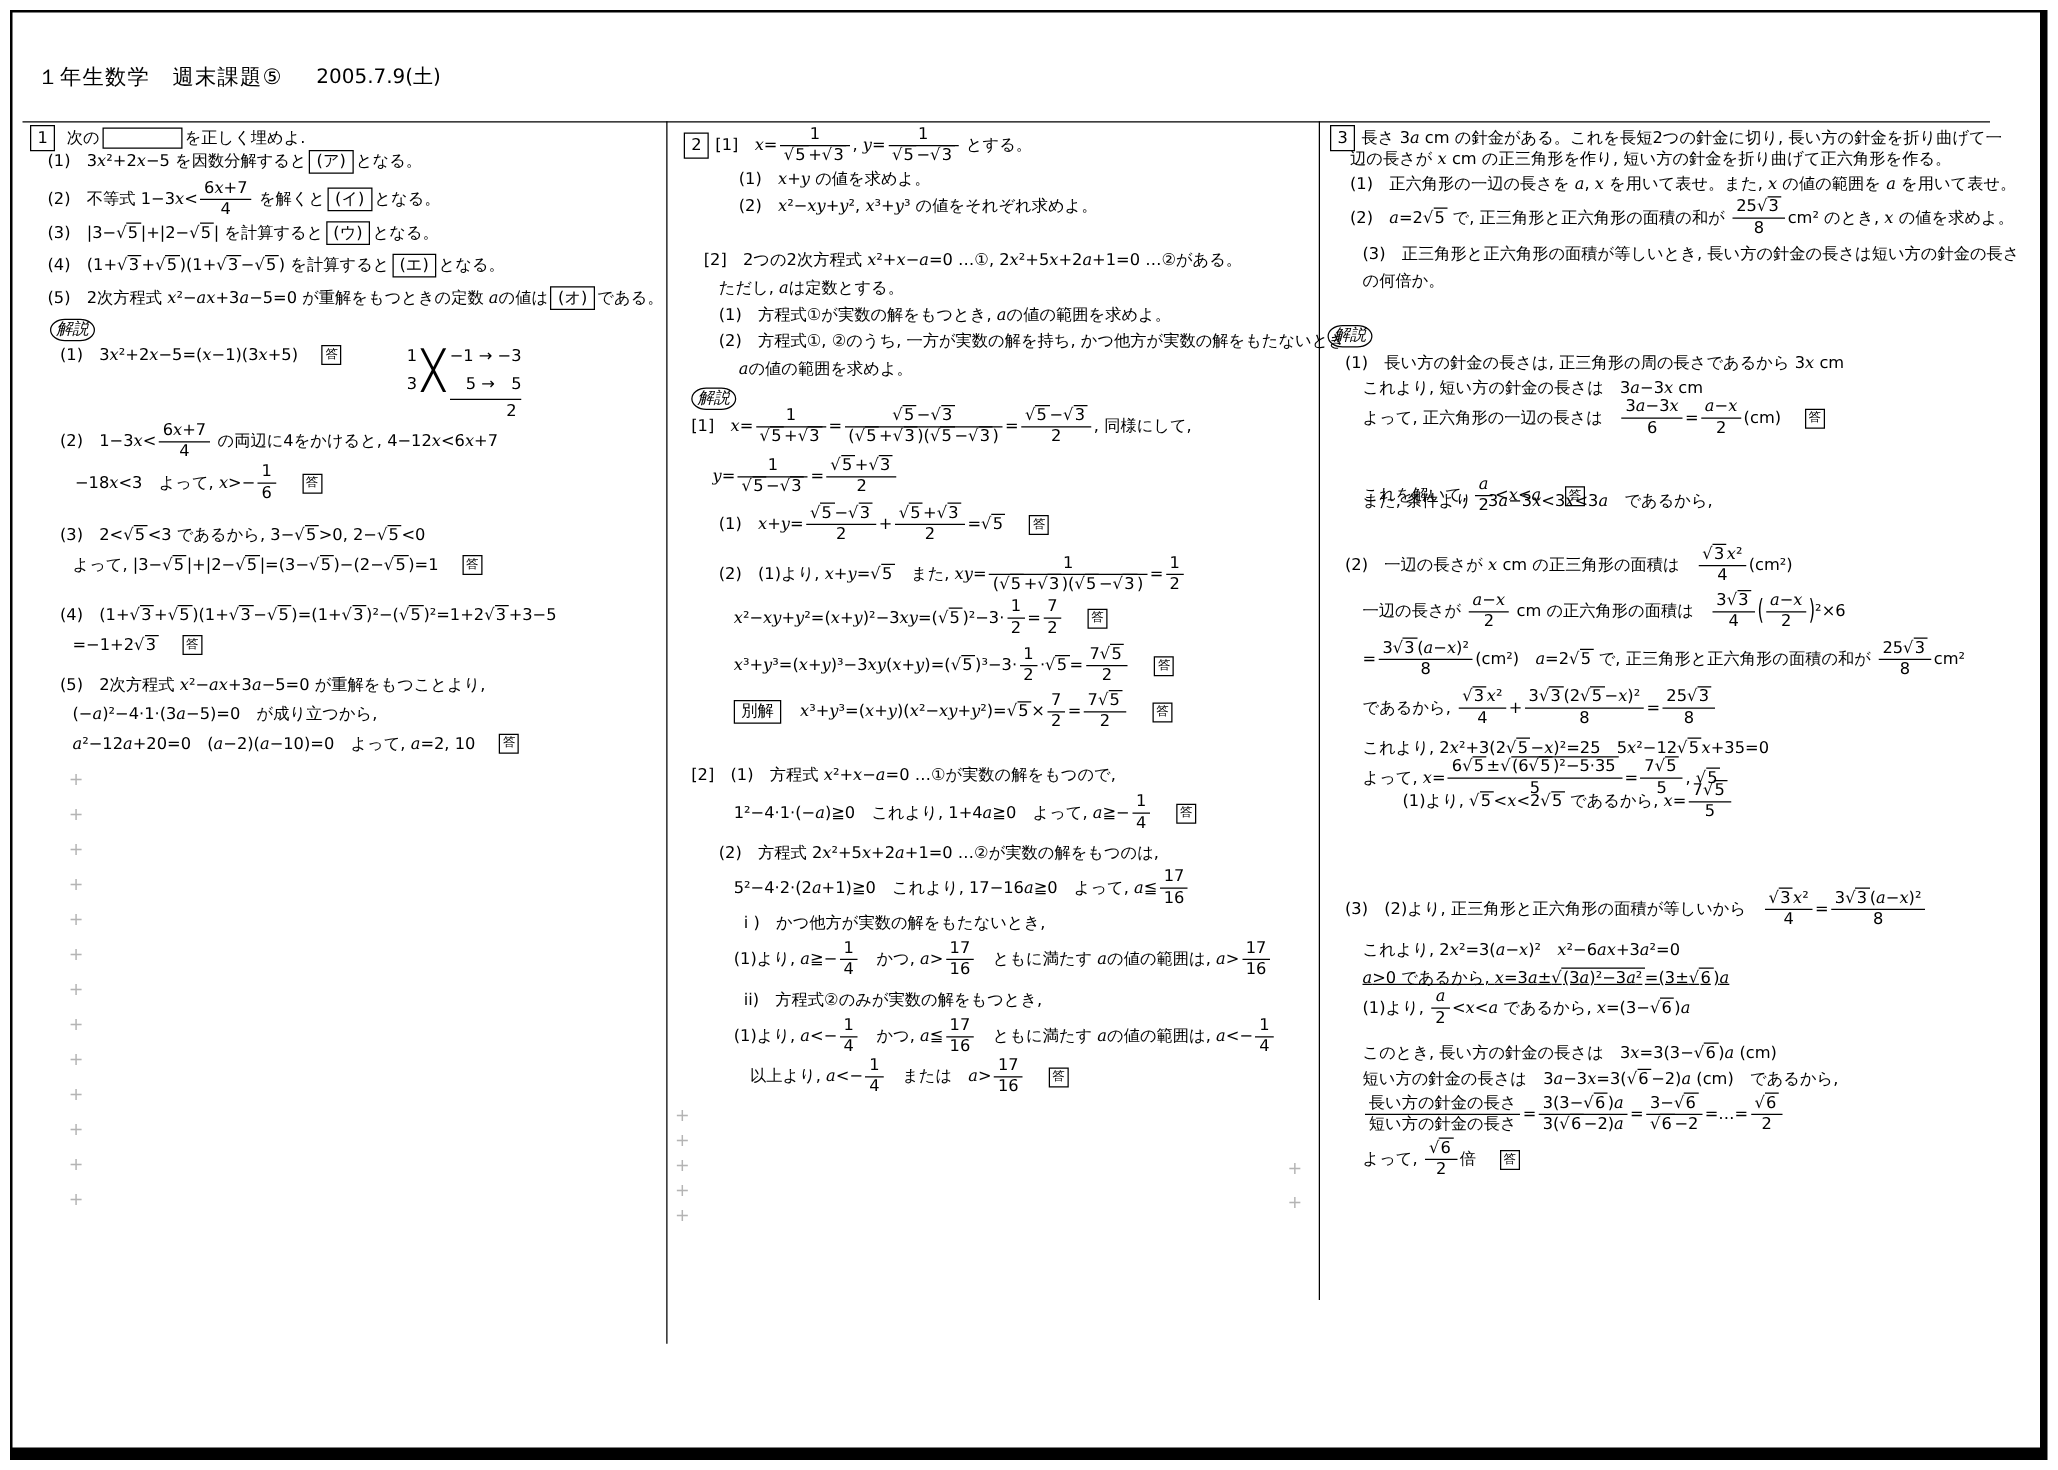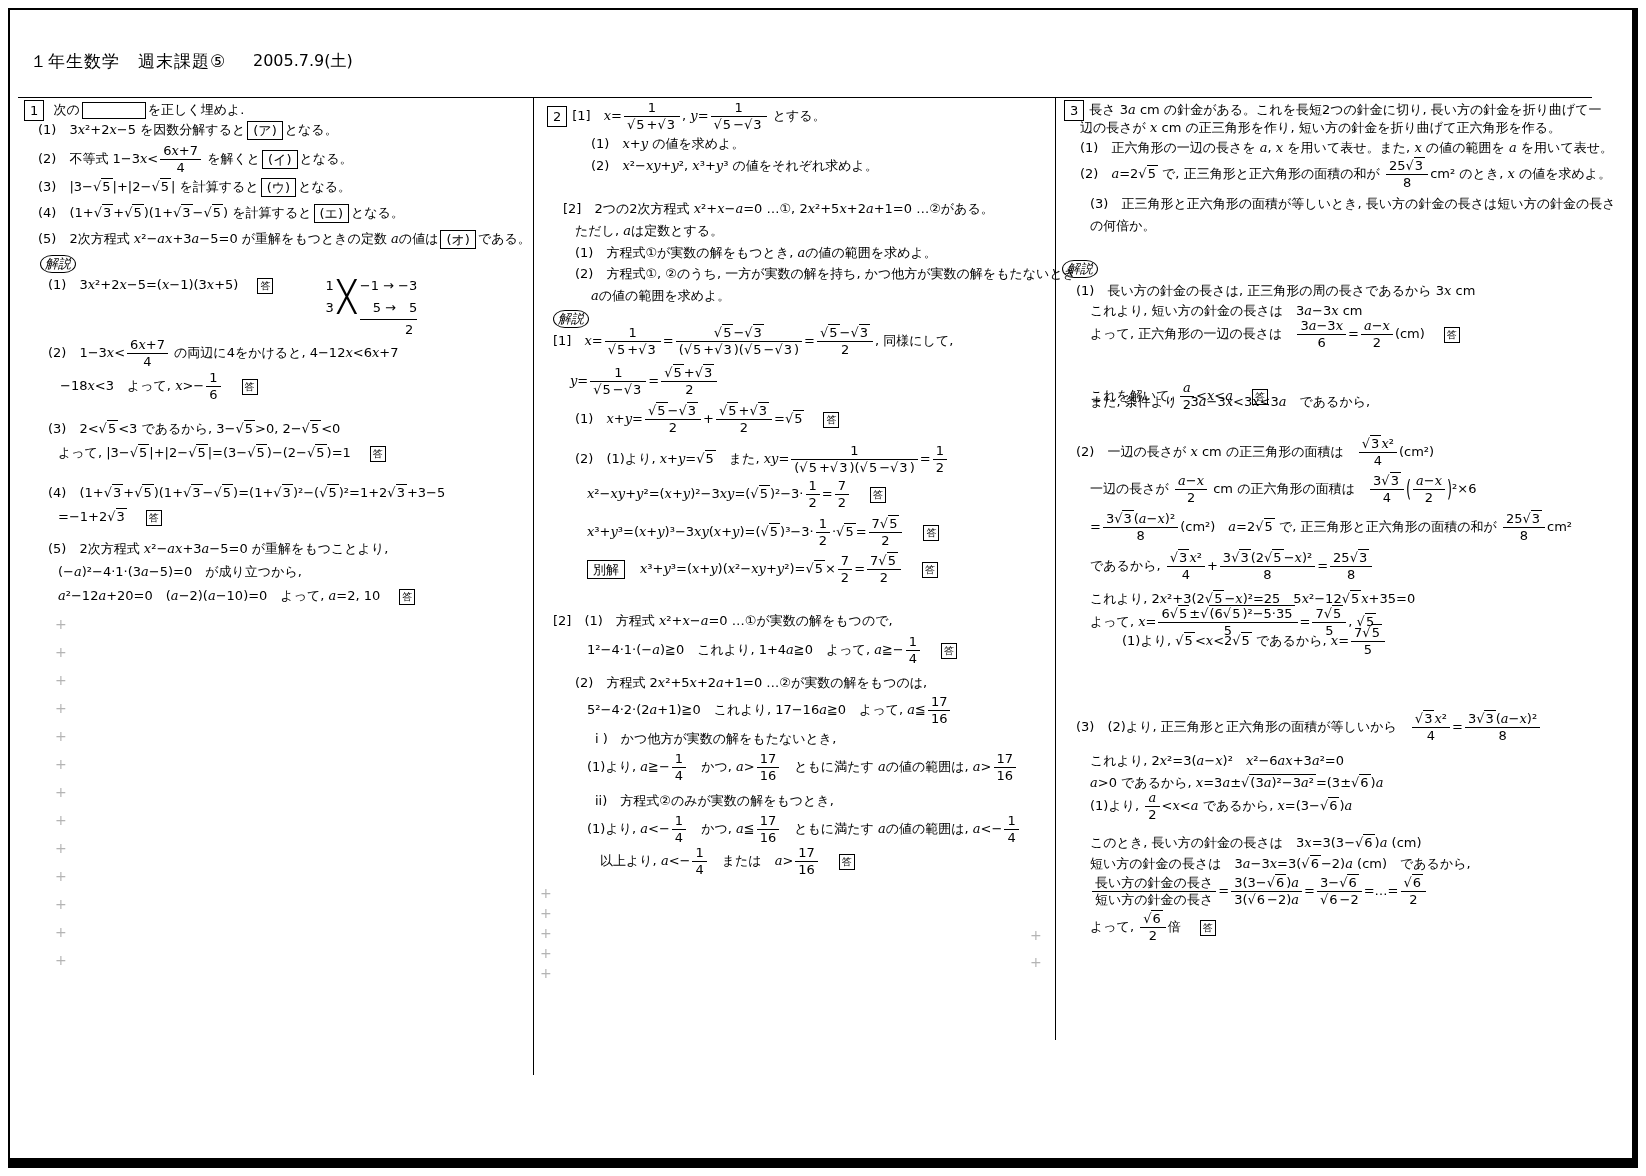--- a/index.html
+++ b/index.html
@@ -125,21 +125,21 @@
       <div class="mline" style="top: 280px; left: 28px;">これを解いて, <span class="fr"><span class="nu"><span class="v">a</span></span><span class="de">2</span></span>&lt;<span class="v">x</span>&lt;<span class="v">a</span>　<span class="ab">答</span></div>
       <div class="mline" style="top: 336px; left: 14px;">(2)　一辺の長さが <span class="v">x</span> cm の正三角形の面積は　<span class="fr"><span class="nu"><span class="sq">√<span class="vin">3</span></span><span class="v">x</span>²</span><span class="de">4</span></span>(cm²)</div>
       <div class="mline" style="top: 373px; left: 28px;">一辺の長さが <span class="fr"><span class="nu"><span class="v">a</span>−<span class="v">x</span></span><span class="de">2</span></span> cm の正六角形の面積は　<span class="fr"><span class="nu">3<span class="sq">√<span class="vin">3</span></span></span><span class="de">4</span></span><span class="g">(</span><span class="fr"><span class="nu"><span class="v">a</span>−<span class="v">x</span></span><span class="de">2</span></span><span class="g">)</span>²×6</div>
       <div class="mline" style="top: 411px; left: 28px;">=<span class="fr"><span class="nu">3<span class="sq">√<span class="vin">3</span></span>(<span class="v">a</span>−<span class="v">x</span>)²</span><span class="de">8</span></span>(cm²)　<span class="v">a</span>=2<span class="sq">√<span class="vin">5</span></span> で, 正三角形と正六角形の面積の和が <span class="fr"><span class="nu">25<span class="sq">√<span class="vin">3</span></span></span><span class="de">8</span></span>cm²</div>
       <div class="mline" style="top: 450px; left: 28px;">であるから, <span class="fr"><span class="nu"><span class="sq">√<span class="vin">3</span></span><span class="v">x</span>²</span><span class="de">4</span></span>+<span class="fr"><span class="nu">3<span class="sq">√<span class="vin">3</span></span>(2<span class="sq">√<span class="vin">5</span></span>−<span class="v">x</span>)²</span><span class="de">8</span></span>=<span class="fr"><span class="nu">25<span class="sq">√<span class="vin">3</span></span></span><span class="de">8</span></span></div>
       <div class="mline" style="top: 489px; left: 28px;">これより, 2<span class="v">x</span>²+3(2<span class="sq">√<span class="vin">5</span></span>−<span class="v">x</span>)²=25　5<span class="v">x</span>²−12<span class="sq">√<span class="vin">5</span></span><span class="v">x</span>+35=0</div>
       <div class="mline" style="top: 506px; left: 28px;">よって, <span class="v">x</span>=<span class="fr"><span class="nu">6<span class="sq">√<span class="vin">5</span></span>±<span class="sq">√<span class="vin">(6<span class="sq">√<span class="vin">5</span></span>)²−5·35</span></span></span><span class="de">5</span></span>=<span class="fr"><span class="nu">7<span class="sq">√<span class="vin">5</span></span></span><span class="de">5</span></span>, <span class="sq">√<span class="vin">5</span></span></div>
       <div class="mline" style="top: 525px; left: 28px; margin-left: 32px;">(1)より, <span class="sq">√<span class="vin">5</span></span>&lt;<span class="v">x</span>&lt;2<span class="sq">√<span class="vin">5</span></span> であるから, <span class="v">x</span>=<span class="fr"><span class="nu">7<span class="sq">√<span class="vin">5</span></span></span><span class="de">5</span></span></div>
       <div class="mline" style="top: 611px; left: 14px;">(3)　(2)より, 正三角形と正六角形の面積が等しいから　<span class="fr"><span class="nu"><span class="sq">√<span class="vin">3</span></span><span class="v">x</span>²</span><span class="de">4</span></span>=<span class="fr"><span class="nu">3<span class="sq">√<span class="vin">3</span></span>(<span class="v">a</span>−<span class="v">x</span>)²</span><span class="de">8</span></span></div>
       <div class="mline" style="top: 651px; left: 28px;">これより, 2<span class="v">x</span>²=3(<span class="v">a</span>−<span class="v">x</span>)²　<span class="v">x</span>²−6<span class="v">a</span><span class="v">x</span>+3<span class="v">a</span>²=0</div>
-      <div class="mline" style="top: 673px; left: 28px;"><span class="v">a</span>&gt;0 であるから, <span class="v">x</span>=3<span class="v">a</span>±<span class="sq">√<span class="vin">(3<span class="v">a</span>)²−3<span class="v">a</span>²</span></span>=(3±<span class="sq">√<span class="vin">6</span></span>)<span class="v">a</span></div>
+      <div class="mline" style="top: 673px; left: 28px; text-decoration: underline;"><span class="v">a</span>&gt;0 であるから, <span class="v">x</span>=3<span class="v">a</span>±<span class="sq">√<span class="vin">(3<span class="v">a</span>)²−3<span class="v">a</span>²</span></span>=(3±<span class="sq">√<span class="vin">6</span></span>)<span class="v">a</span></div>
       <div class="mline" style="top: 690px; left: 28px;">(1)より, <span class="fr"><span class="nu"><span class="v">a</span></span><span class="de">2</span></span>&lt;<span class="v">x</span>&lt;<span class="v">a</span> であるから, <span class="v">x</span>=(3−<span class="sq">√<span class="vin">6</span></span>)<span class="v">a</span></div>
       <div class="mline" style="top: 733px; left: 28px;">このとき, 長い方の針金の長さは　3<span class="v">x</span>=3(3−<span class="sq">√<span class="vin">6</span></span>)<span class="v">a</span> (cm)</div>
       <div class="mline" style="top: 754px; left: 28px;">短い方の針金の長さは　3<span class="v">a</span>−3<span class="v">x</span>=3(<span class="sq">√<span class="vin">6</span></span>−2)<span class="v">a</span> (cm)　であるから,</div>
       <div class="mline" style="top: 775px; left: 28px;"><span class="fr"><span class="nu">長い方の針金の長さ</span><span class="de">短い方の針金の長さ</span></span>=<span class="fr"><span class="nu">3(3−<span class="sq">√<span class="vin">6</span></span>)<span class="v">a</span></span><span class="de">3(<span class="sq">√<span class="vin">6</span></span>−2)<span class="v">a</span></span></span>=<span class="fr"><span class="nu">3−<span class="sq">√<span class="vin">6</span></span></span><span class="de"><span class="sq">√<span class="vin">6</span></span>−2</span></span>=…=<span class="fr"><span class="nu"><span class="sq">√<span class="vin">6</span></span></span><span class="de">2</span></span></div>
       <div class="mline" style="top: 811px; left: 28px;">よって, <span class="fr"><span class="nu"><span class="sq">√<span class="vin">6</span></span></span><span class="de">2</span></span>倍　<span class="ab">答</span></div>
     </div>
 <div class="plus" style="left: 55px; top: 617px;">+</div>
     <div class="plus" style="left: 55px; top: 645px;">+</div>
     <div class="plus" style="left: 55px; top: 673px;">+</div>
     <div class="plus" style="left: 55px; top: 701px;">+</div>

